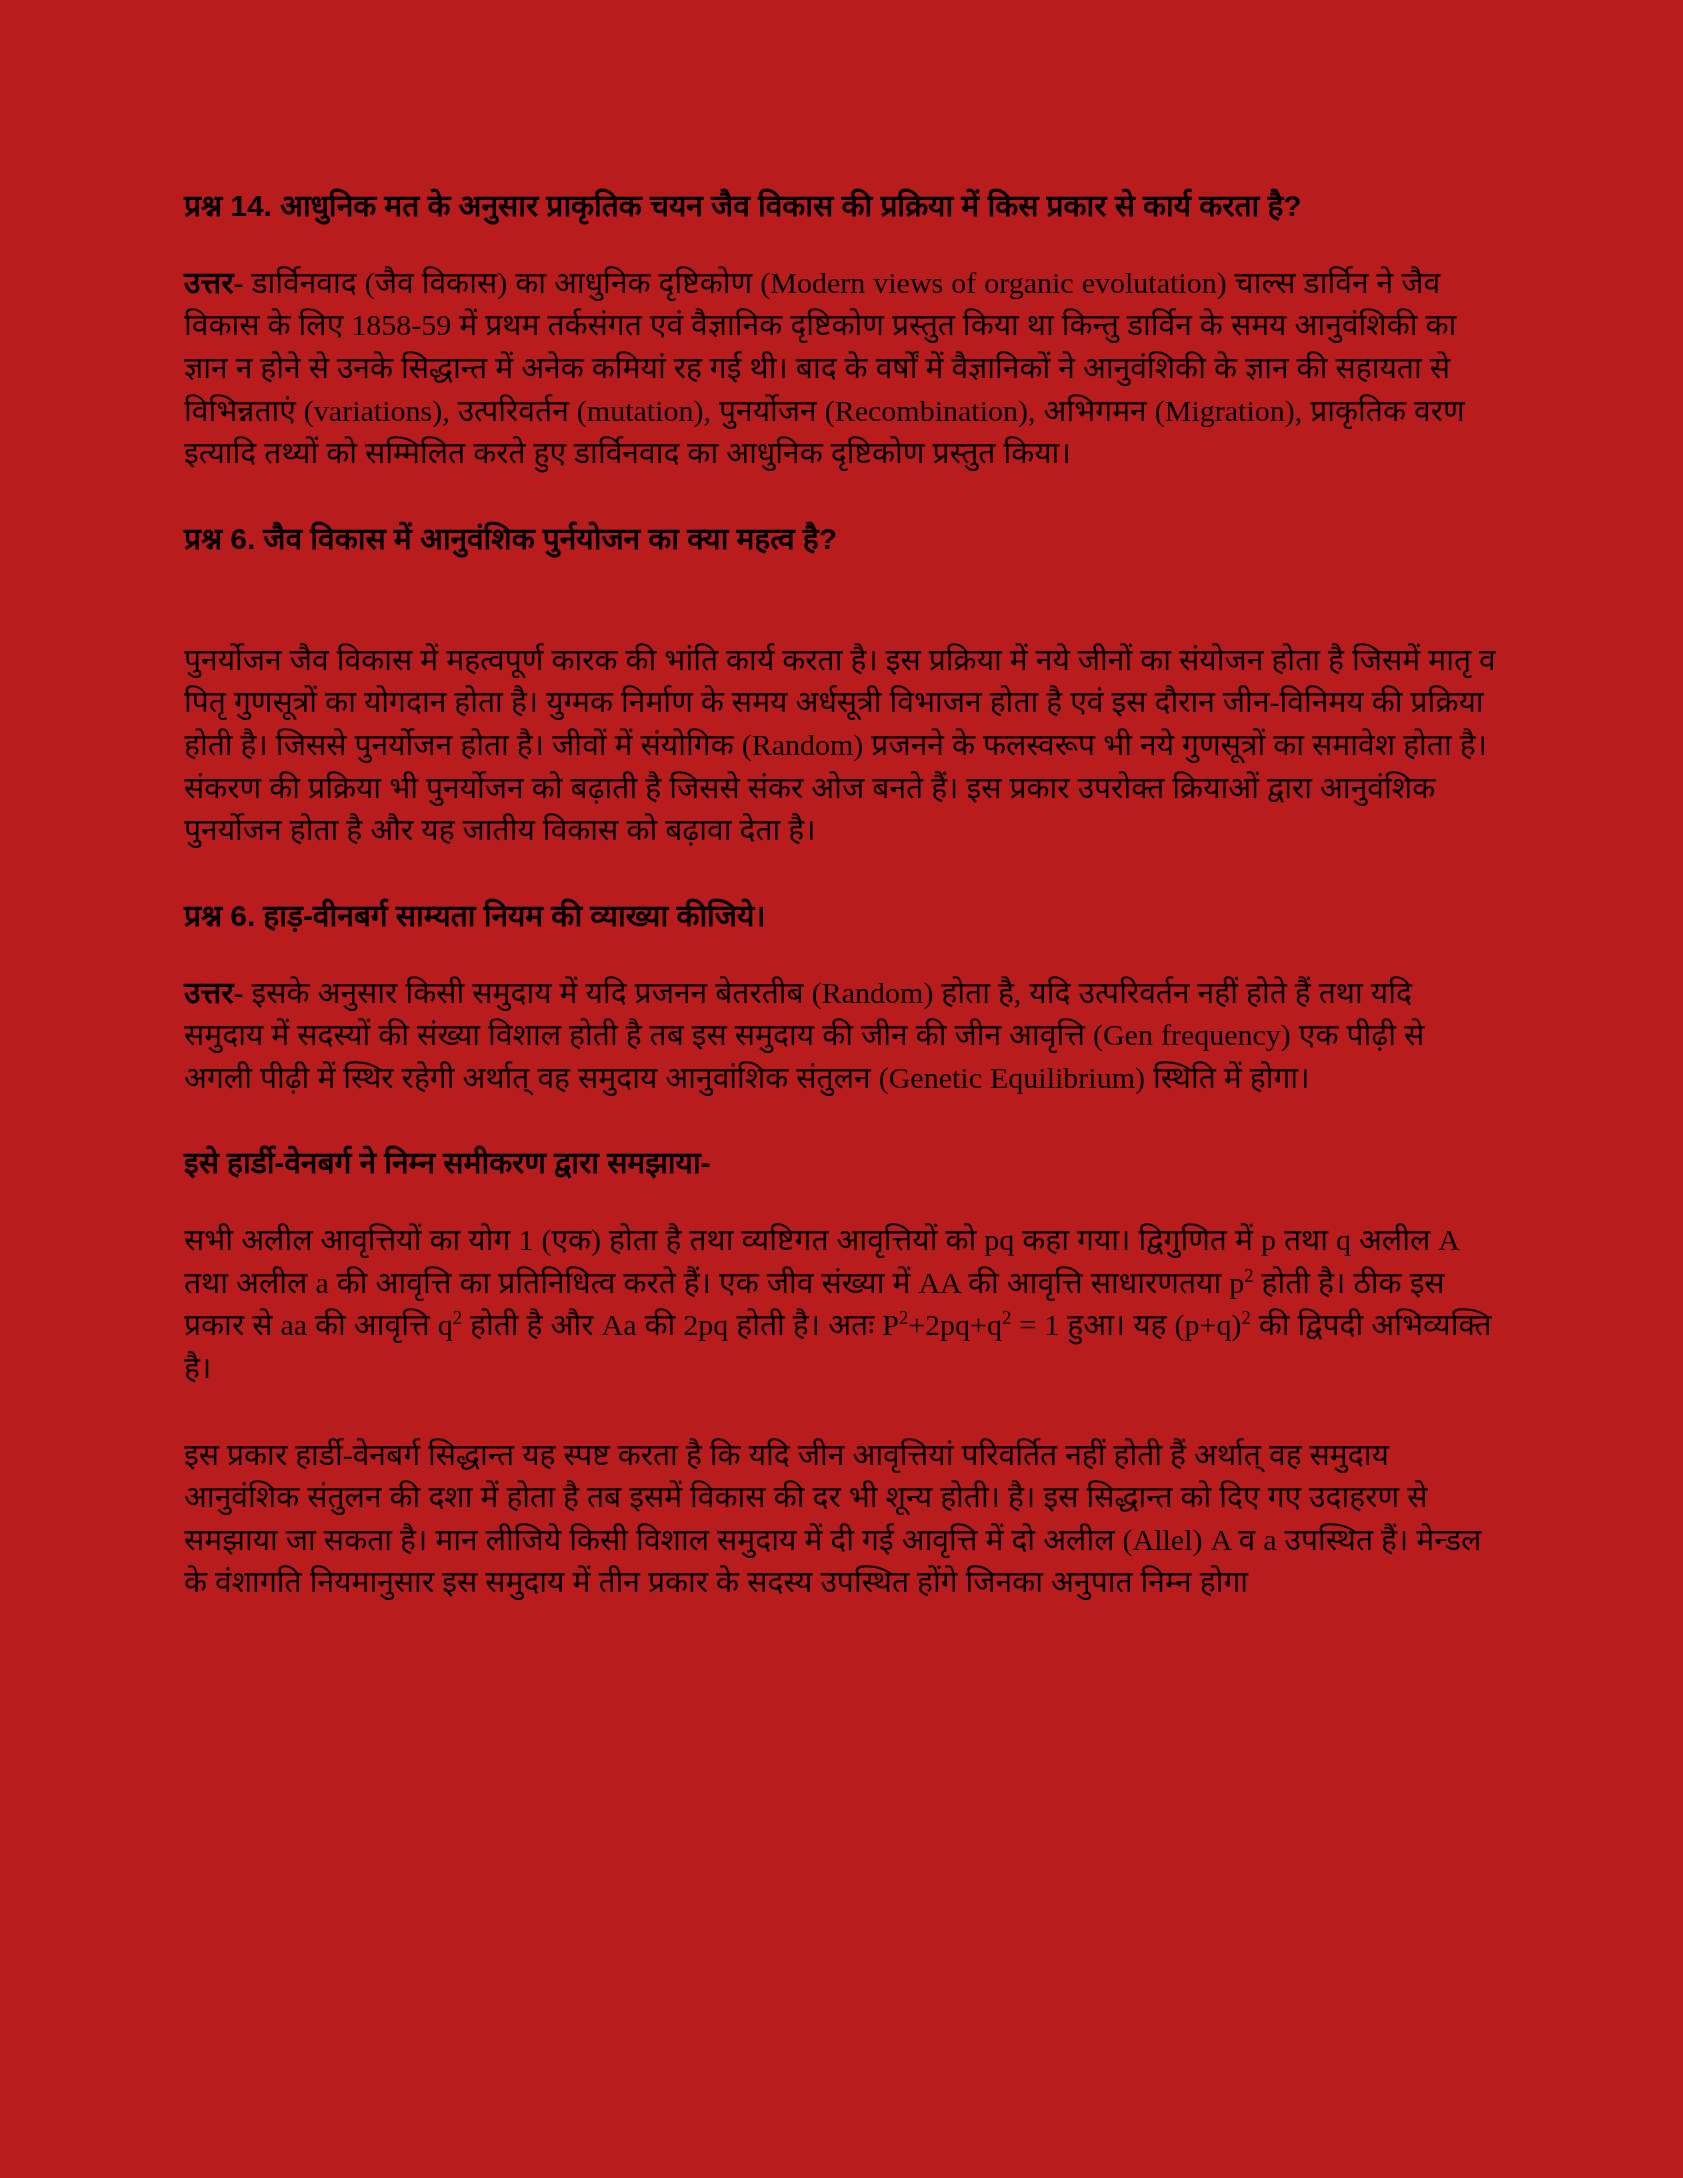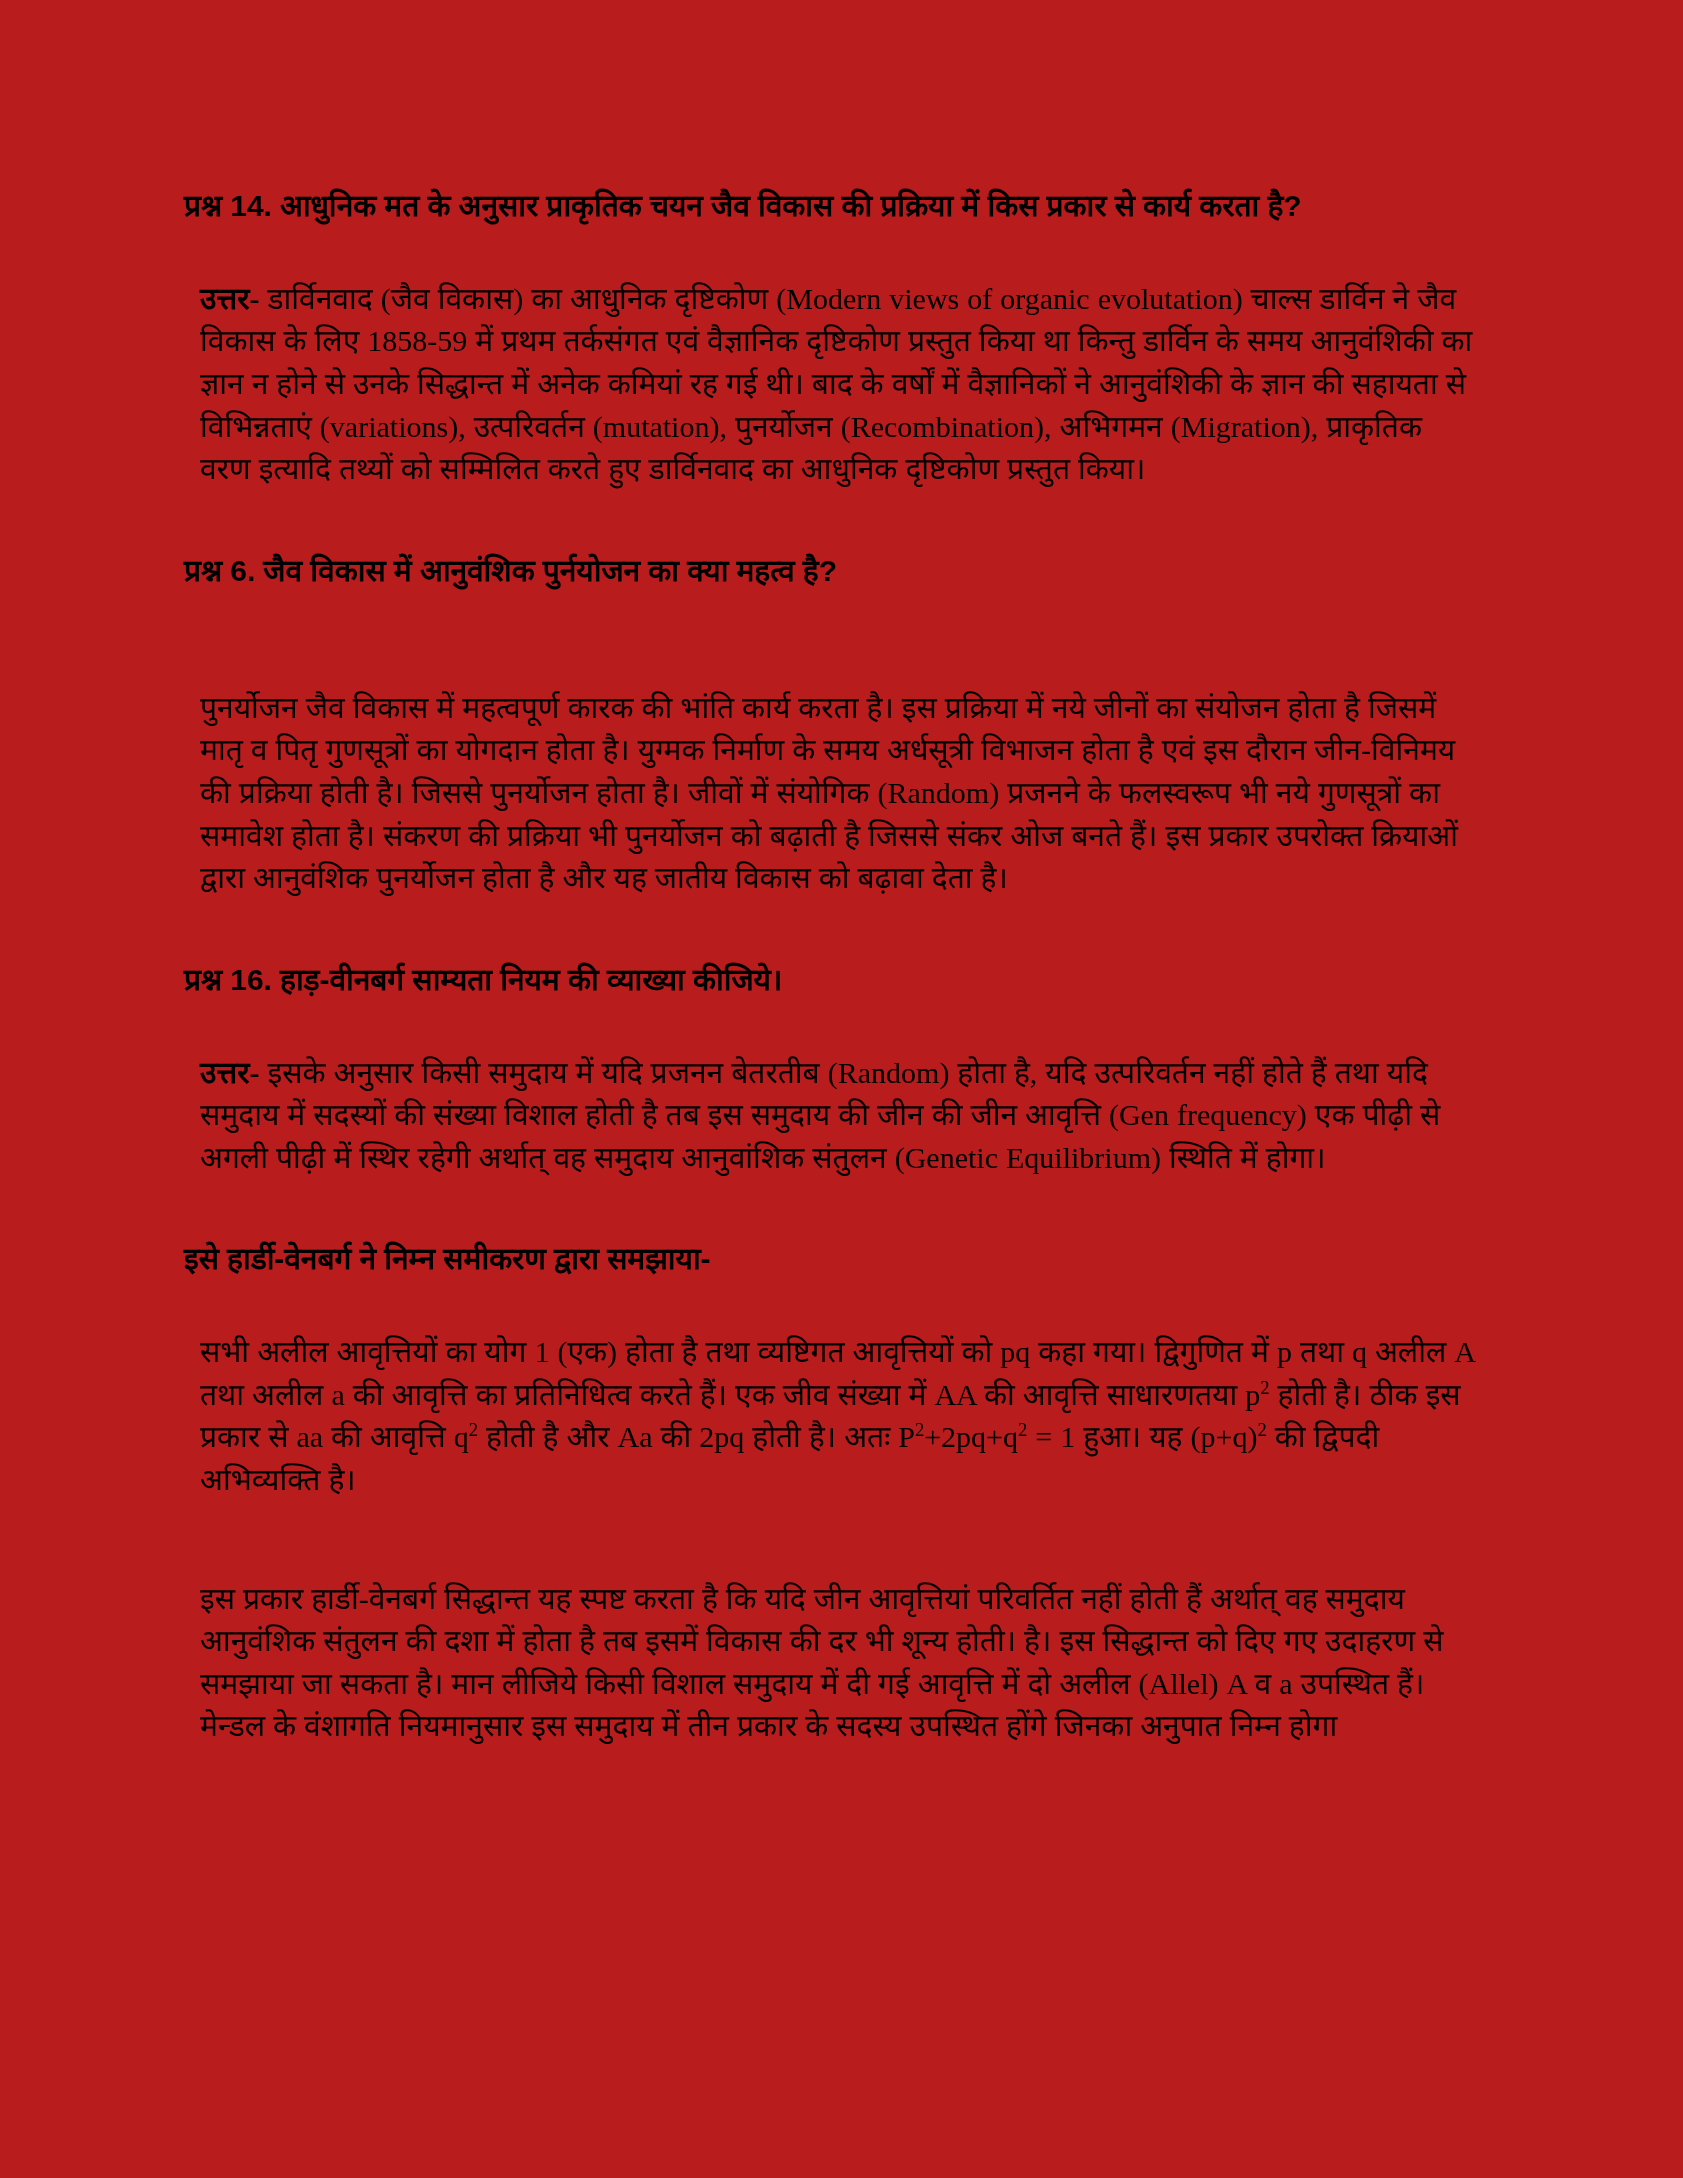--- a/index.html
+++ b/index.html
@@ -33,21 +33,21 @@
     line-height: 1.33;
     letter-spacing: -0.1px;
     margin: 0 0 0 0;
     text-align: left;
     color: #000;
   }
   .para {
     font-family: "Liberation Serif", "DejaVu Serif", serif;
     font-size: 30px;
     line-height: 1.42;
-    margin: 16px;
+    margin: 0;
     text-align: left;
     color: #000;
     word-spacing: 0.5px;
   }
   .para .lead {
     font-weight: bold;
   }
   .gap-md { height: 36px; }
   .gap-lg { height: 44px; }
   sup {
@@ -74,21 +74,21 @@
 
     <div class="gap-md"></div>
 
 
     <div class="gap-lg"></div>
 
     <p class="para">पुनर्योजन जैव विकास में महत्वपूर्ण कारक की भांति कार्य करता है। इस प्रक्रिया में नये जीनों का संयोजन होता है जिसमें मातृ व पितृ गुणसूत्रों का योगदान होता है। युग्मक निर्माण के समय अर्धसूत्री विभाजन होता है एवं इस दौरान जीन-विनिमय की प्रक्रिया होती है। जिससे पुनर्योजन होता है। जीवों में संयोगिक (Random) प्रजनने के फलस्वरूप भी नये गुणसूत्रों का समावेश होता है। संकरण की प्रक्रिया भी पुनर्योजन को बढ़ाती है जिससे संकर ओज बनते हैं। इस प्रकार उपरोक्त क्रियाओं द्वारा आनुवंशिक पुनर्योजन होता है और यह जातीय विकास को बढ़ावा देता है।</p>
 
     <div class="gap-lg"></div>
 
-    <h2 class="q-heading">प्रश्न 16. हाड़-वीनबर्ग साम्यता नियम की व्याख्या कीजिये।</h2>
+    <h2 class="q-heading">प्रश्न 6. हाड़-वीनबर्ग साम्यता नियम की व्याख्या कीजिये।</h2>
 
     <div class="gap-md"></div>
 
     <p class="para"><span class="lead">उत्तर-</span><span>  इसके अनुसार किसी समुदाय में यदि प्रजनन बेतरतीब (Random) होता है, यदि उत्परिवर्तन नहीं होते हैं तथा यदि समुदाय में सदस्यों की संख्या विशाल होती है तब इस समुदाय की जीन की जीन आवृत्ति (Gen frequency) एक पीढ़ी से अगली पीढ़ी में स्थिर रहेगी अर्थात् वह समुदाय आनुवांशिक संतुलन (Genetic Equilibrium) स्थिति में होगा।</span></p>
 
     <div class="gap-lg"></div>
 
     <h2 class="q-heading">इसे हार्डी-वेनबर्ग ने निम्न समीकरण द्वारा समझाया-</h2>
 
     <div class="gap-md"></div>

